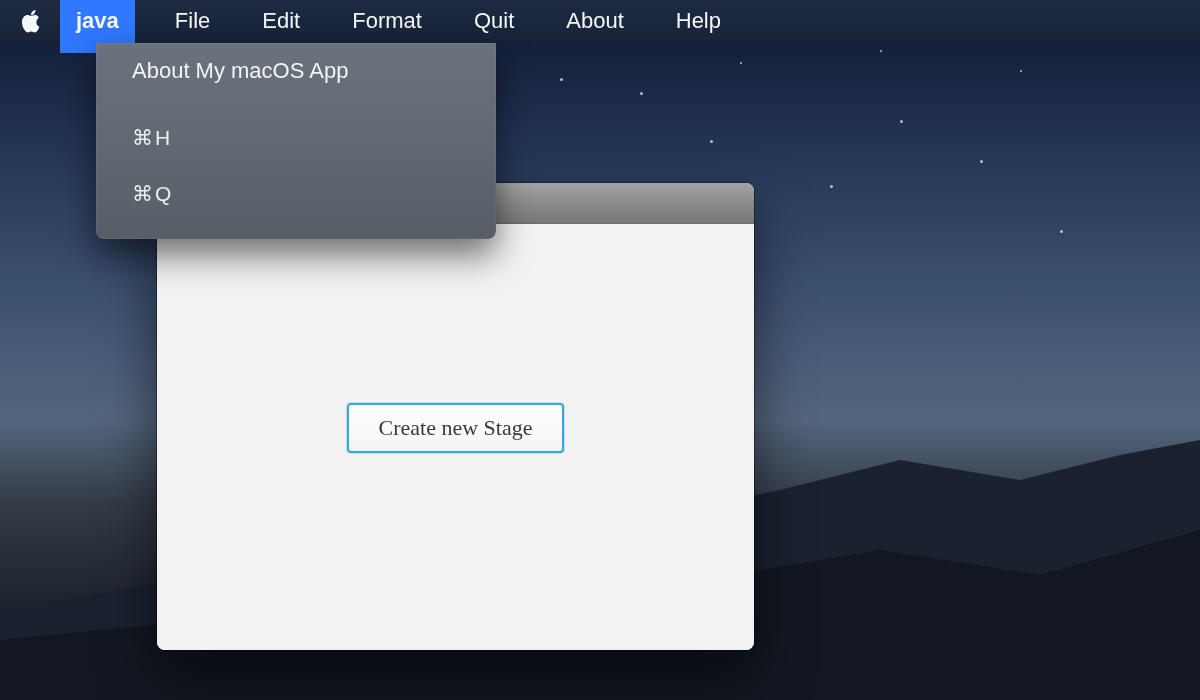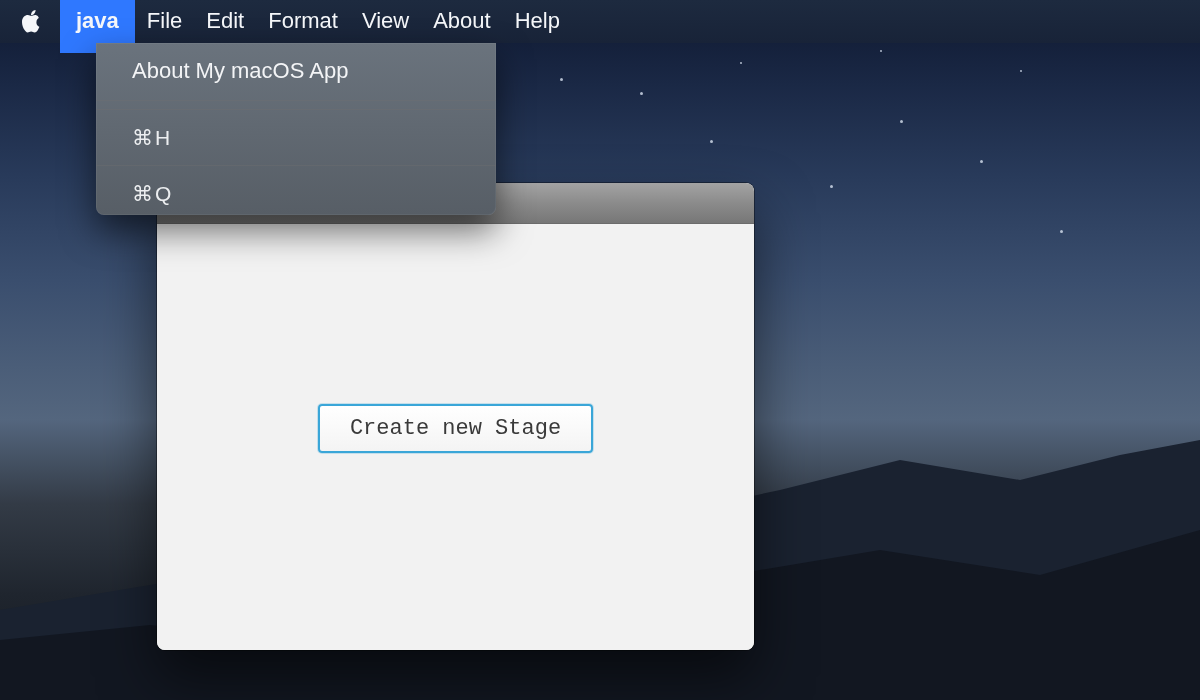--- a/index.html
+++ b/index.html
@@ -58,41 +58,42 @@
     .apple-icon {
       width: 22px; height: 24px;
       fill: #f5f7fa;
       margin-right: 22px;
     }
     .menubar .menu-item, .menubar .app-menu {
       padding: 8px 12px;
       cursor: default;
       white-space: nowrap;
       line-height: 1.2;
+      margin-left: 28px;
     }
     .menubar .app-menu {
       background: #2f78ff;
       font-weight: 700;
       padding: 18px 16px;
       margin-left: -4px;
     }
 
     
     .dropdown {
       position: absolute;
       top: 43px;
       left: 96px;
       width: 400px;
       background: linear-gradient(180deg, #6a737d 0%, #575e66 100%);
       border-bottom-left-radius: 8px;
       border-bottom-right-radius: 8px;
       box-shadow: 0 16px 34px rgba(0,0,0,0.55), 0 0 0 1px rgba(255,255,255,0.05) inset;
       color: #f3f4f6;
       z-index: 40;
-      padding: 8px 0 2px;
+      padding: 8px 0 26px;
       font-size: 22px;
     }
     .dropdown-item {
       display: flex;
       justify-content: space-between;
       align-items: center;
       padding: 6px 30px 6px 36px;
       cursor: default;
       line-height: 1.3;
     }
@@ -139,21 +140,21 @@
     .create-button {
       font-size: 22px;
       color: #3a3a3a;
       background: linear-gradient(180deg, #ffffff 0%, #f4f4f4 100%);
       border: 2px solid #3aa6d8;
       box-shadow: 0 0 0 1px rgba(58,166,216,0.25);
       border-radius: 4px;
       padding: 10px 30px;
       margin-top: -18px;
       cursor: default;
-      font-family: Liberation Mono, monospace;
+      font-family: Liberation Serif, serif;
     }
   </style>
 </head>
 <body>
 
 <div class="stars">
   <div class="star" style="top:78px;left:560px"></div>
   <div class="star" style="top:92px;left:640px"></div>
   <div class="star" style="top:62px;left:740px;width:2px;height:2px"></div>
   <div class="star" style="top:140px;left:710px"></div>
@@ -180,21 +181,21 @@
 </div>
 
 <div class="menubar">
   <svg class="apple-icon" viewBox="0 0 170 200">
     <path d="M150 67c-1 1-20 11-20 35 0 28 24 38 25 38-1 2-4 14-13 26-7 10-15 21-27 21s-15-7-29-7c-13 0-18 7-29 7s-19-10-27-22C19 149 10 124 10 100c0-38 25-58 49-58 12 0 22 8 29 8 7 0 18-8 31-8 5 0 24 0 31 25zM113 29c6-7 10-17 10-27 0-1 0-2-1-2-9 0-20 6-27 14-5 6-10 16-10 26 0 1 0 2 1 3h2c8 0 19-6 25-14z"></path>
   </svg>
   <div class="app-menu">java</div>
   <div class="menu-item">File</div>
   <div class="menu-item">Edit</div>
   <div class="menu-item">Format</div>
-  <div class="menu-item">View</div>
+  <div class="menu-item">Quit</div>
   <div class="menu-item">About</div>
   <div class="menu-item">Help</div>
 </div>
 
 <div class="dropdown">
   <div class="dropdown-item">
     <span class="label">About My macOS App</span>
   </div>
   <div class="dropdown-sep"></div>
   <div class="dropdown-sep"></div>

